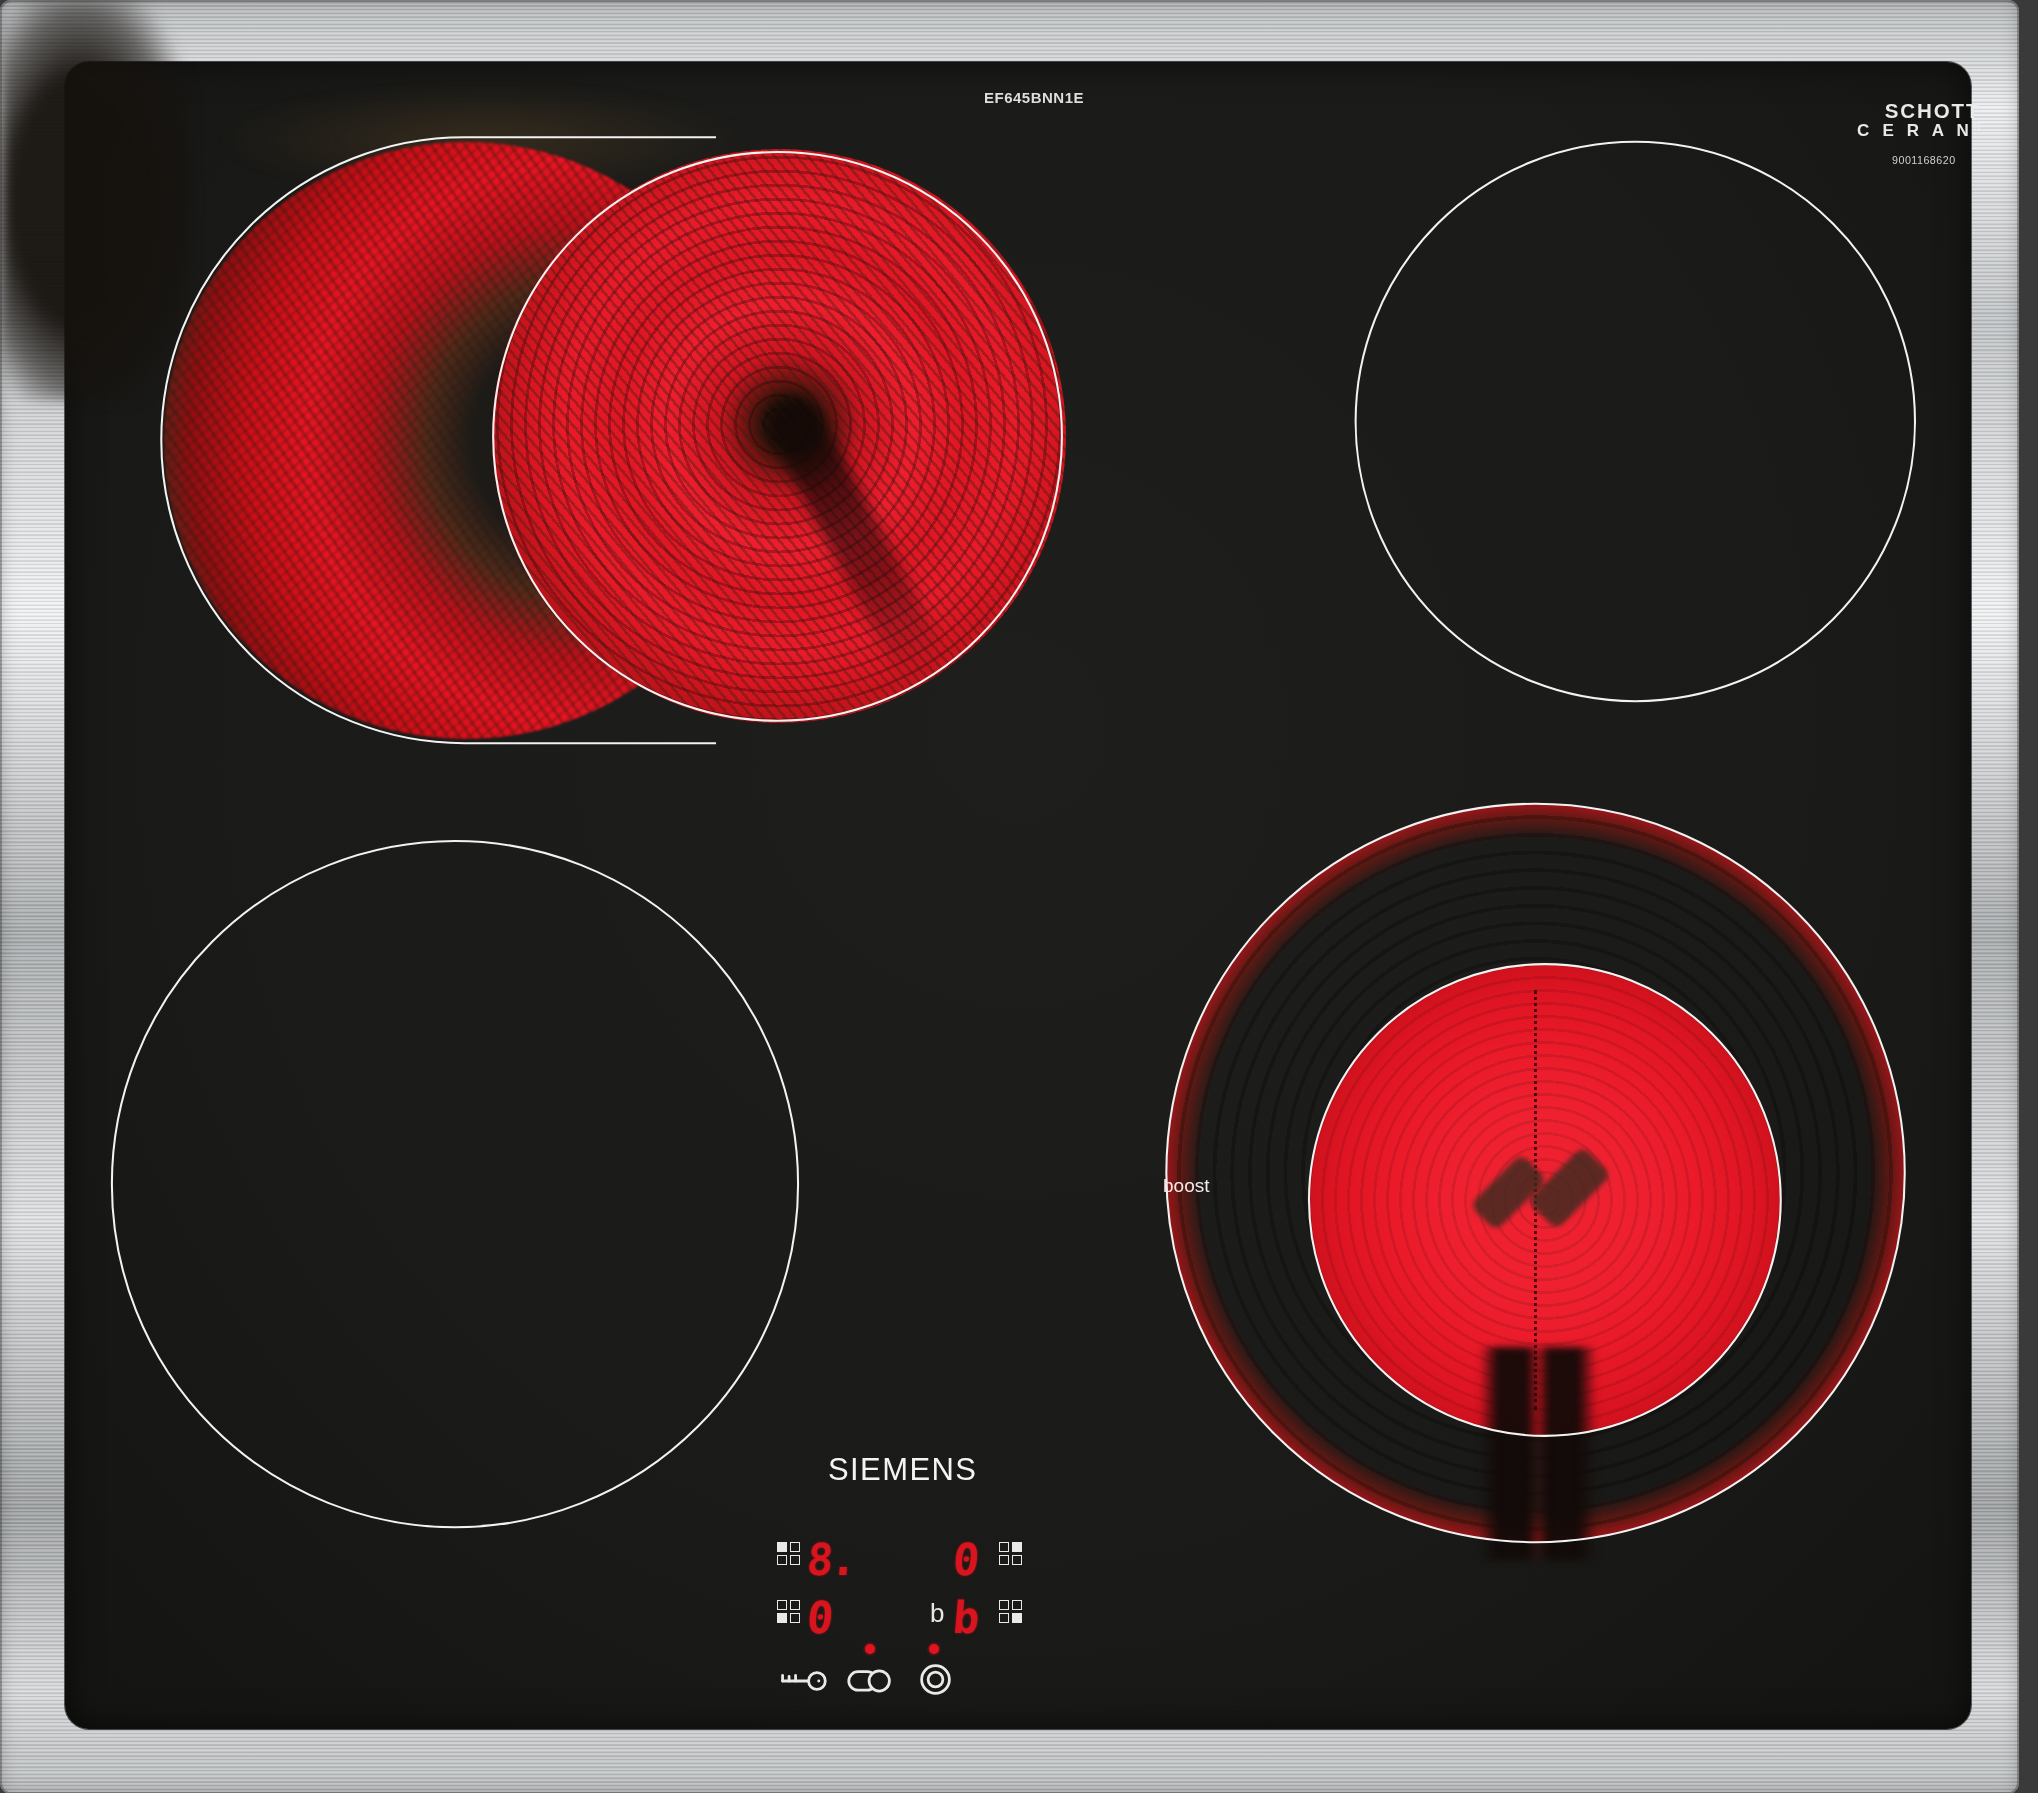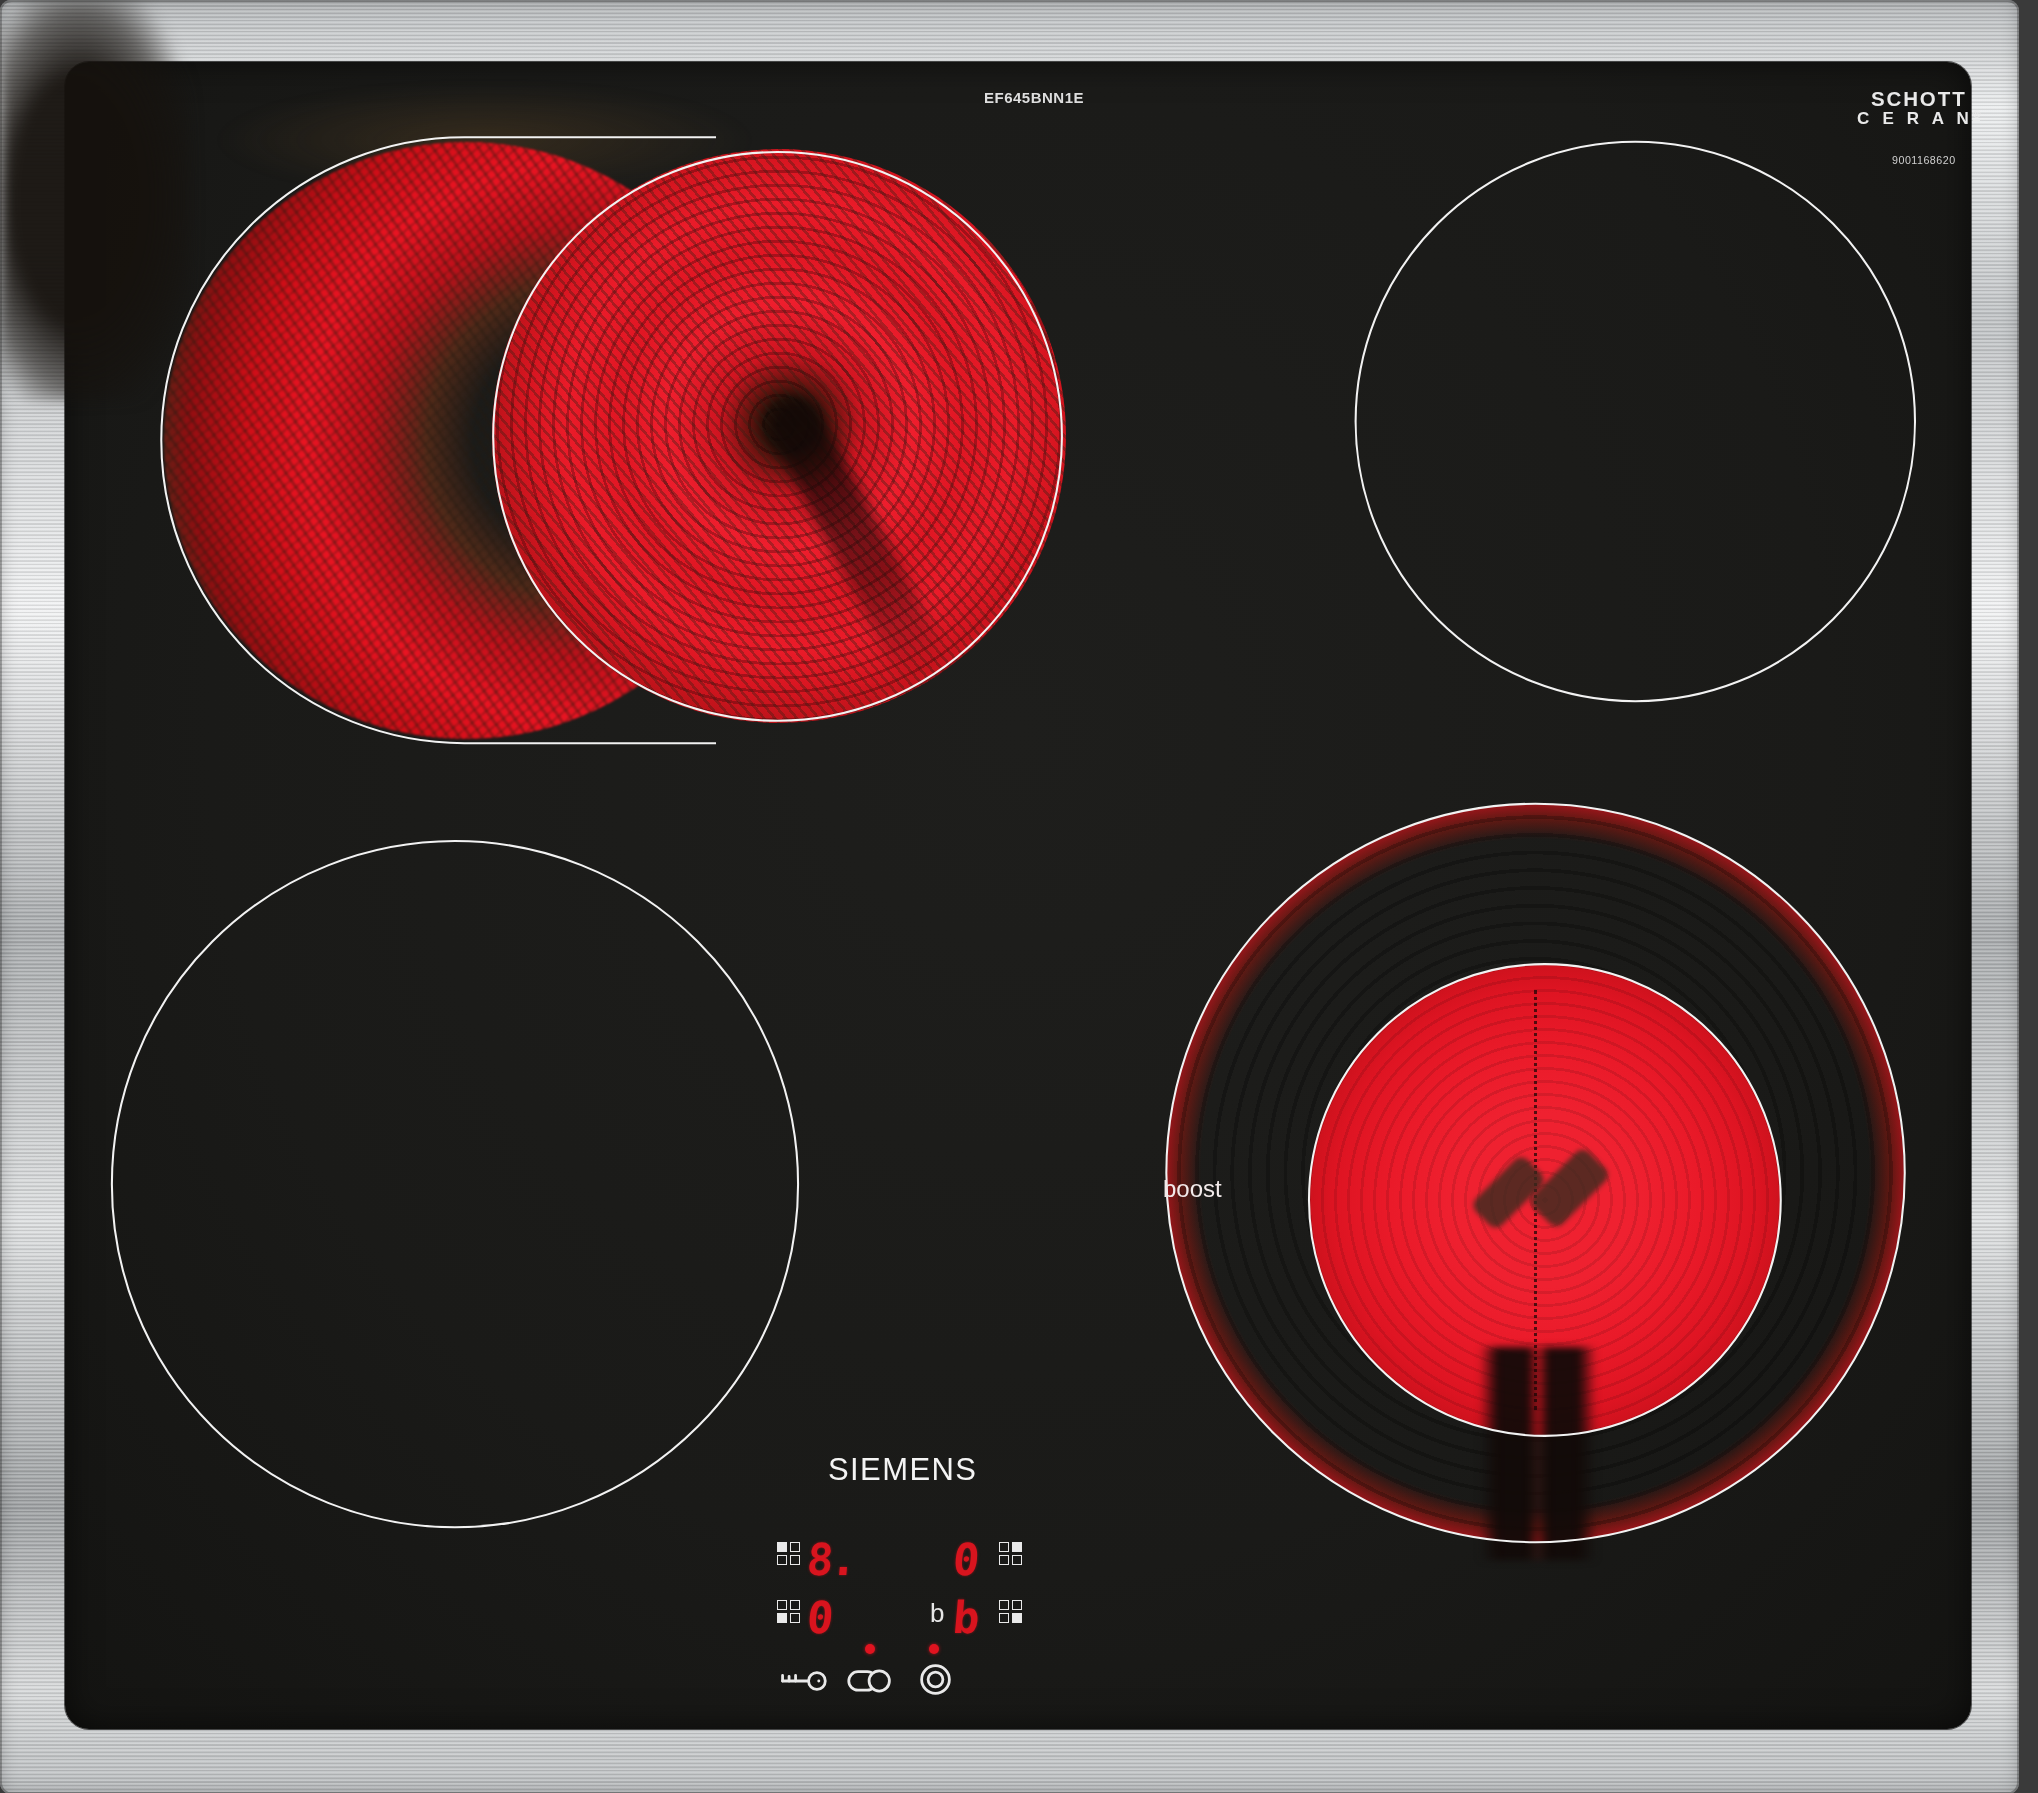--- a/index.html
+++ b/index.html
@@ -79,26 +79,26 @@
     border-left:3.7px dotted rgba(22,6,5,.72);
   }
   .br-blob{position:absolute;background:rgba(55,42,30,.8);filter:blur(2.8px);border-radius:9.3px;}
   .br-blob.l{left:1490px;top:1156px;width:37px;height:73px;transform:rotate(45deg);}
   .br-blob.r{left:1549px;top:1149px;width:41px;height:78px;transform:rotate(45deg);}
   
   svg.outlines{position:absolute;left:0;top:0;z-index:3;}
   
   .txt{position:absolute;color:#e9e9e9;z-index:4;white-space:nowrap;}
   .model{left:984px;top:89px;font-size:15px;letter-spacing:0.5px;color:#dedede;font-weight:600;}
-  .schott{left:1857px;top:88px;text-align:center;line-height:1.05;}
+  .schott{left:1857px;top:100px;text-align:right;line-height:1.05;}
   .schott .l1{font-size:20.5px;letter-spacing:1.9px;font-weight:600;}
   .schott .l2{font-size:17px;letter-spacing:4.2px;font-weight:600;}
   .schott .reg{font-size:10.3px;vertical-align:top;border-bottom:1.4px solid #e9e9e9;padding-bottom:0.9px;letter-spacing:0;}
   .partnum{left:1863px;top:154px;font-size:10.7px;color:#cfcfcf;letter-spacing:0.5px;margin-left:29px;}
-  .boost{left:1163px;top:1175px;font-size:24px;color:#f2eaea;z-index:5;}
+  .boost{left:1163px;top:1175px;font-size:19px;color:#f2eaea;z-index:5;}
   .siemens{left:828px;top:1452px;font-size:31px;font-weight:400;letter-spacing:1.4px;color:#f4f4f4;}
   
   .pos{position:absolute;display:grid;grid-template-columns:10.3px 10.3px;grid-template-rows:10.3px 10.3px;gap:2.8px;z-index:4;}
   .pos i{display:block;border:1.9px solid #e9e9e9;background:transparent;}
   .pos i.fill{background:#e9e9e9;}
   .seg{
     position:absolute;z-index:4;font-family:"DejaVu Sans Mono", monospace;font-weight:700;
     font-size:44px;line-height:1;color:#d8141e;transform:skewX(-5deg);
     text-shadow:0 0 2.8px rgba(220,20,30,.55);letter-spacing:-2.8px;
   }

